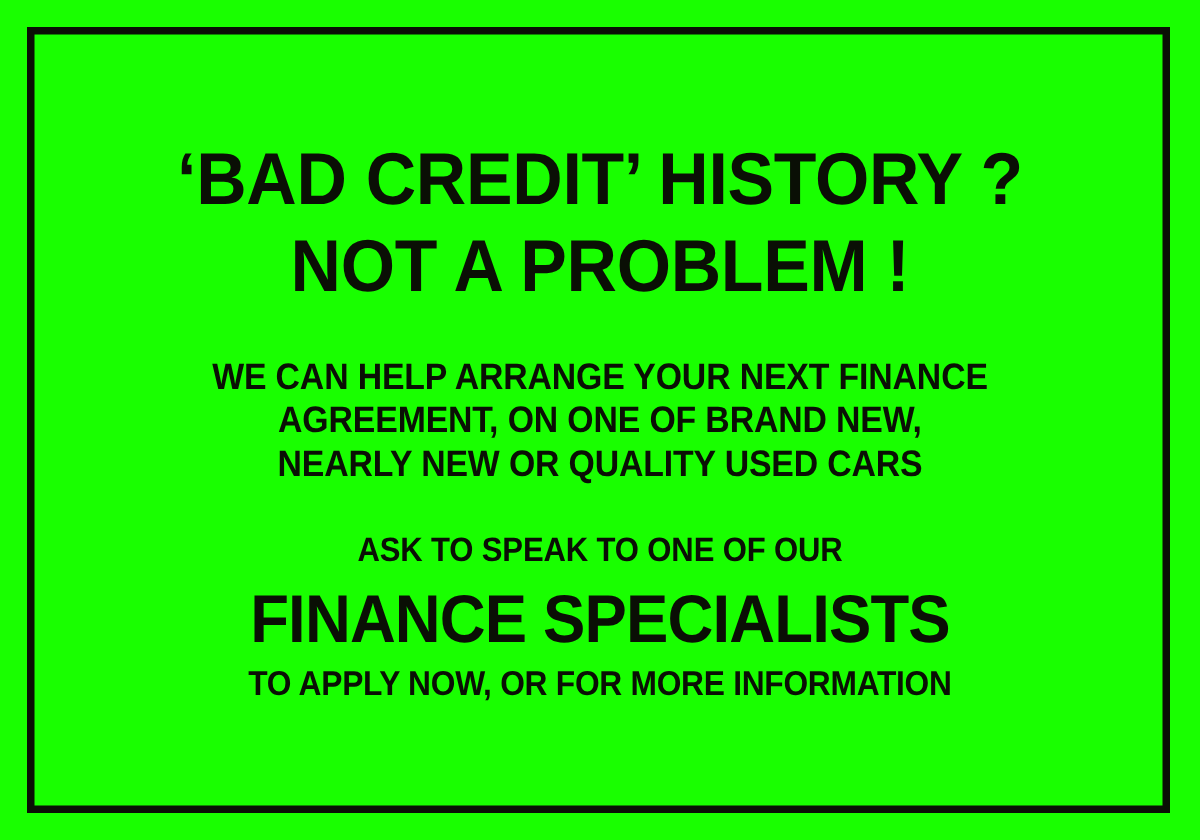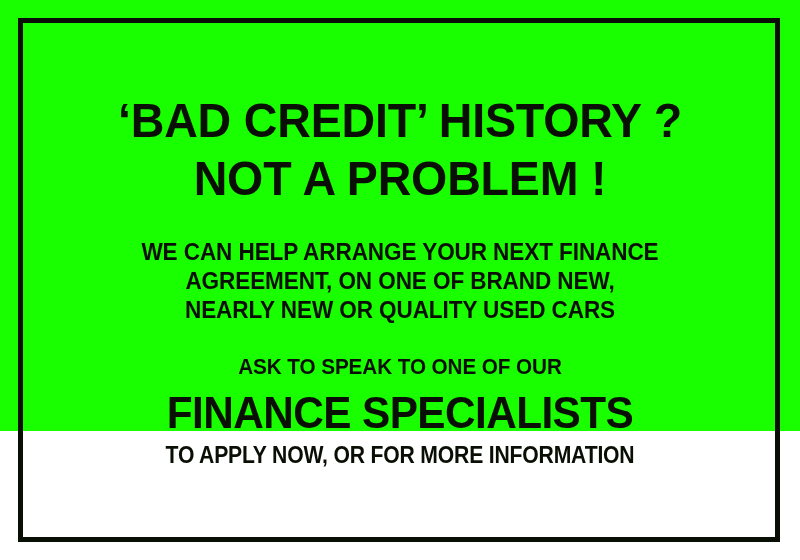--- a/index.html
+++ b/index.html
@@ -10,21 +10,21 @@
   body {
     width: 800px;
     height: 560px;
     overflow: hidden;
     font-family: "Liberation Sans", sans-serif;
   }
 
   #poster {
     position: relative;
     width: 800px;
-    height: 431px;
+    height: 560px;
     background: #19ff00;
     box-sizing: border-box;
   }
 
   #border-frame {
     position: absolute;
     left: 18px;
     top: 18px;
     width: 762px;
     height: 524px;

